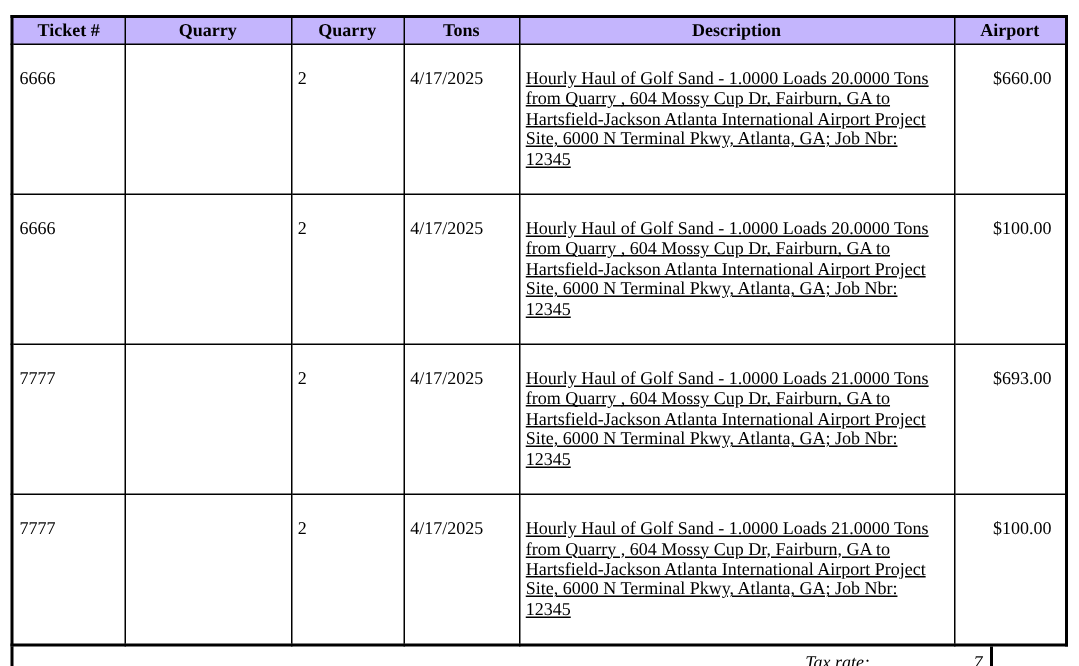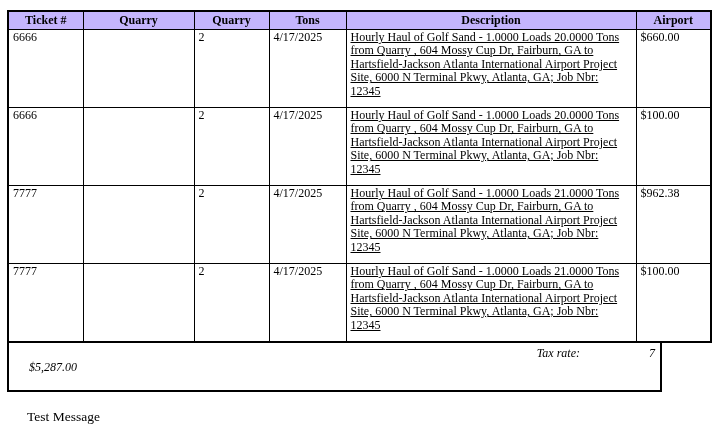--- a/index.html
+++ b/index.html
@@ -28,25 +28,25 @@
     background: #c4b5fd;
     font-weight: bold;
     text-align: center;
     height: 17px;
     padding: 1px 2px;
     font-size: 12px;
   }
   tbody td {
     vertical-align: top;
     height: 78px;
-    padding: 1px 4px;
+    padding: 16px 4px;
     line-height: 13.4px;
     font-size: 12px;
   }
-  td.amount { padding-right: 9px; border-radius: 12px; }
+  td.amount { text-align: right; padding-right: 9px; border-radius: 12px; }
   td.desc   { padding-right: 6px; text-decoration: underline; }
   .col-ticket { width: 75px; }
   .col-hauler { width: 111px; }
   .col-truck  { width: 75px; }
   .col-date   { width: 77px; }
   .col-desc   { width: 290px; }
   .col-amount { width: 75px; }
   .summary-box {
     width: 655px;
     border: 2px solid #000000;
@@ -116,21 +116,21 @@
         <td class="date">4/17/2025</td>
         <td class="desc">Hourly Haul of Golf Sand - 1.0000 Loads 20.0000 Tons from Quarry , 604 Mossy Cup Dr, Fairburn, GA to Hartsfield-Jackson Atlanta International Airport Project Site, 6000 N Terminal Pkwy, Atlanta, GA; Job Nbr: 12345</td>
         <td class="amount">$100.00</td>
       </tr>
       <tr>
         <td class="ticket">7777</td>
         <td class="hauler"></td>
         <td class="truck">2</td>
         <td class="date">4/17/2025</td>
         <td class="desc">Hourly Haul of Golf Sand - 1.0000 Loads 21.0000 Tons from Quarry , 604 Mossy Cup Dr, Fairburn, GA to Hartsfield-Jackson Atlanta International Airport Project Site, 6000 N Terminal Pkwy, Atlanta, GA; Job Nbr: 12345</td>
-        <td class="amount">$962.38</td>
+        <td class="amount">$693.00</td>
       </tr>
       <tr>
         <td class="ticket">7777</td>
         <td class="hauler"></td>
         <td class="truck">2</td>
         <td class="date">4/17/2025</td>
         <td class="desc">Hourly Haul of Golf Sand - 1.0000 Loads 21.0000 Tons from Quarry , 604 Mossy Cup Dr, Fairburn, GA to Hartsfield-Jackson Atlanta International Airport Project Site, 6000 N Terminal Pkwy, Atlanta, GA; Job Nbr: 12345</td>
         <td class="amount">$100.00</td>
       </tr>
     </tbody>

